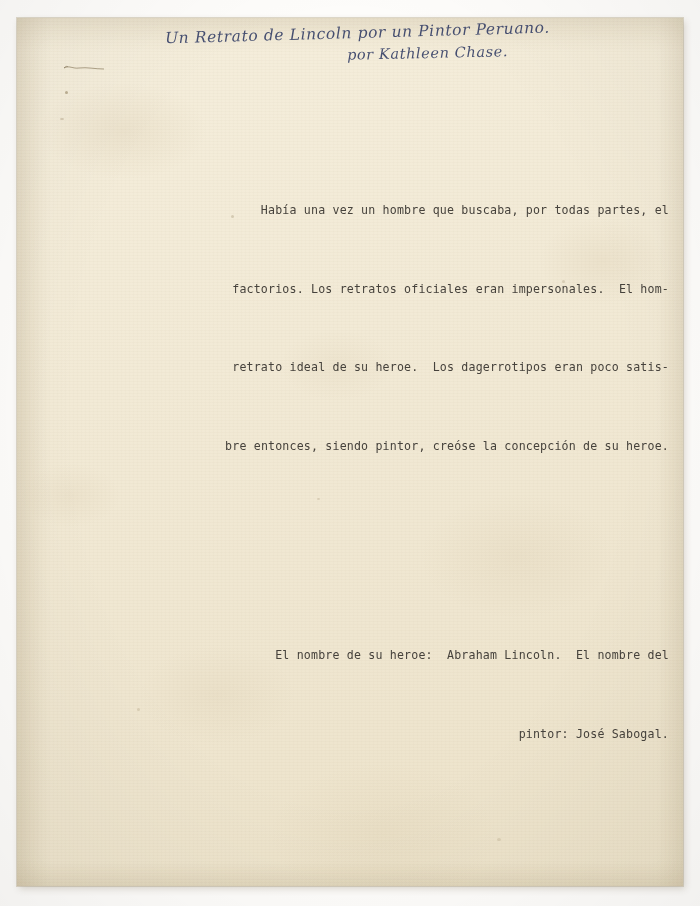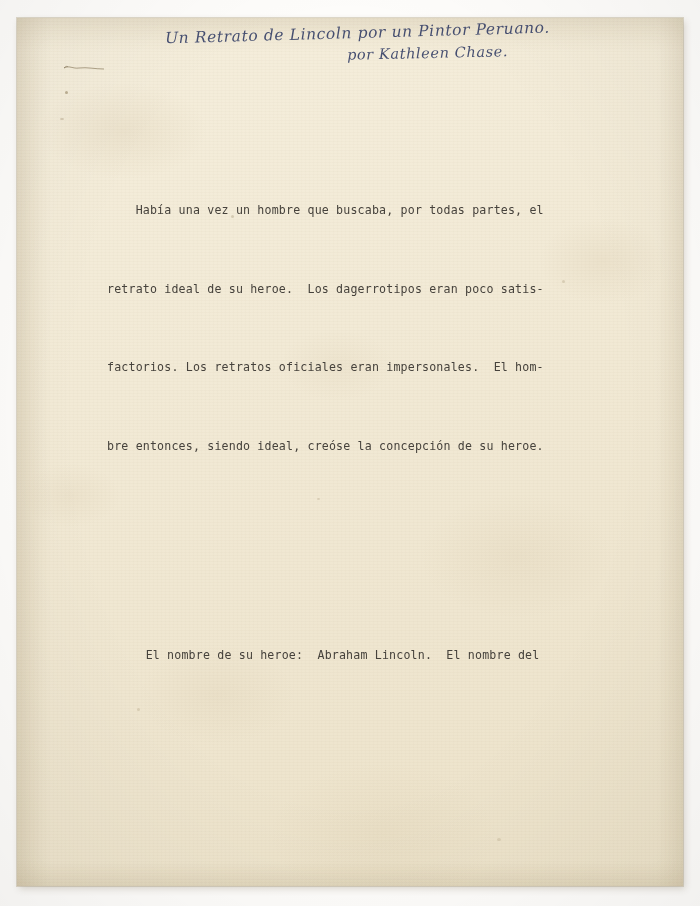--- a/index.html
+++ b/index.html
@@ -112,21 +112,21 @@
     z-index: 3;
     font-family: "DejaVu Sans Mono", "Liberation Mono", monospace;
     font-size: 11.6px;
     line-height: 26.2px;
     color: #46423c;
     letter-spacing: 0.18px;
     white-space: pre;
   }
   .para { margin: 0; }
   .para + .para { margin-top: 0; margin-left: 10px; }
-  .tline { position: relative; height: 26.2px; white-space: pre; }
+  .tline { position: relative; height: 26.2px; white-space: pre; text-align: right; }
 
   
   .speck {
     position: absolute;
     background: rgba(110,88,48,0.42);
     border-radius: 50%;
     z-index: 2;
     pointer-events: none;
   }
   #hair-mark {
@@ -159,27 +159,28 @@
 
     <div id="handwriting">
       <div class="hand-line" id="hw-title">Un Retrato de Lincoln por un Pintor Peruano.</div>
       <div class="hand-line" id="hw-author">por Kathleen Chase.</div>
     </div>
 
     <div id="typescript">
 
       <div class="para">
         <div class="tline">    Había una vez un hombre que buscaba, por todas partes, el</div>
+        <div class="tline">factorios. Los retratos oficiales eran impersonales.  El hom-</div>
         <div class="tline">retrato ideal de su heroe.  Los dagerrotipos eran poco satis-</div>
-        <div class="tline">factorios. Los retratos oficiales eran impersonales.  El hom-</div>
-        <div class="tline">bre entonces, siendo ideal, creóse la concepción de su heroe.</div>
+        <div class="tline">bre entonces, siendo pintor, creóse la concepción de su heroe.</div>
       </div>
 
       <div class="para">
         <div class="tline">    El nombre de su heroe:  Abraham Lincoln.  El nombre del</div>
+        <div class="tline">pintor: José Sabogal.</div>
       </div>
 
       
 
       
 
       
 
     </div>
   </div>

